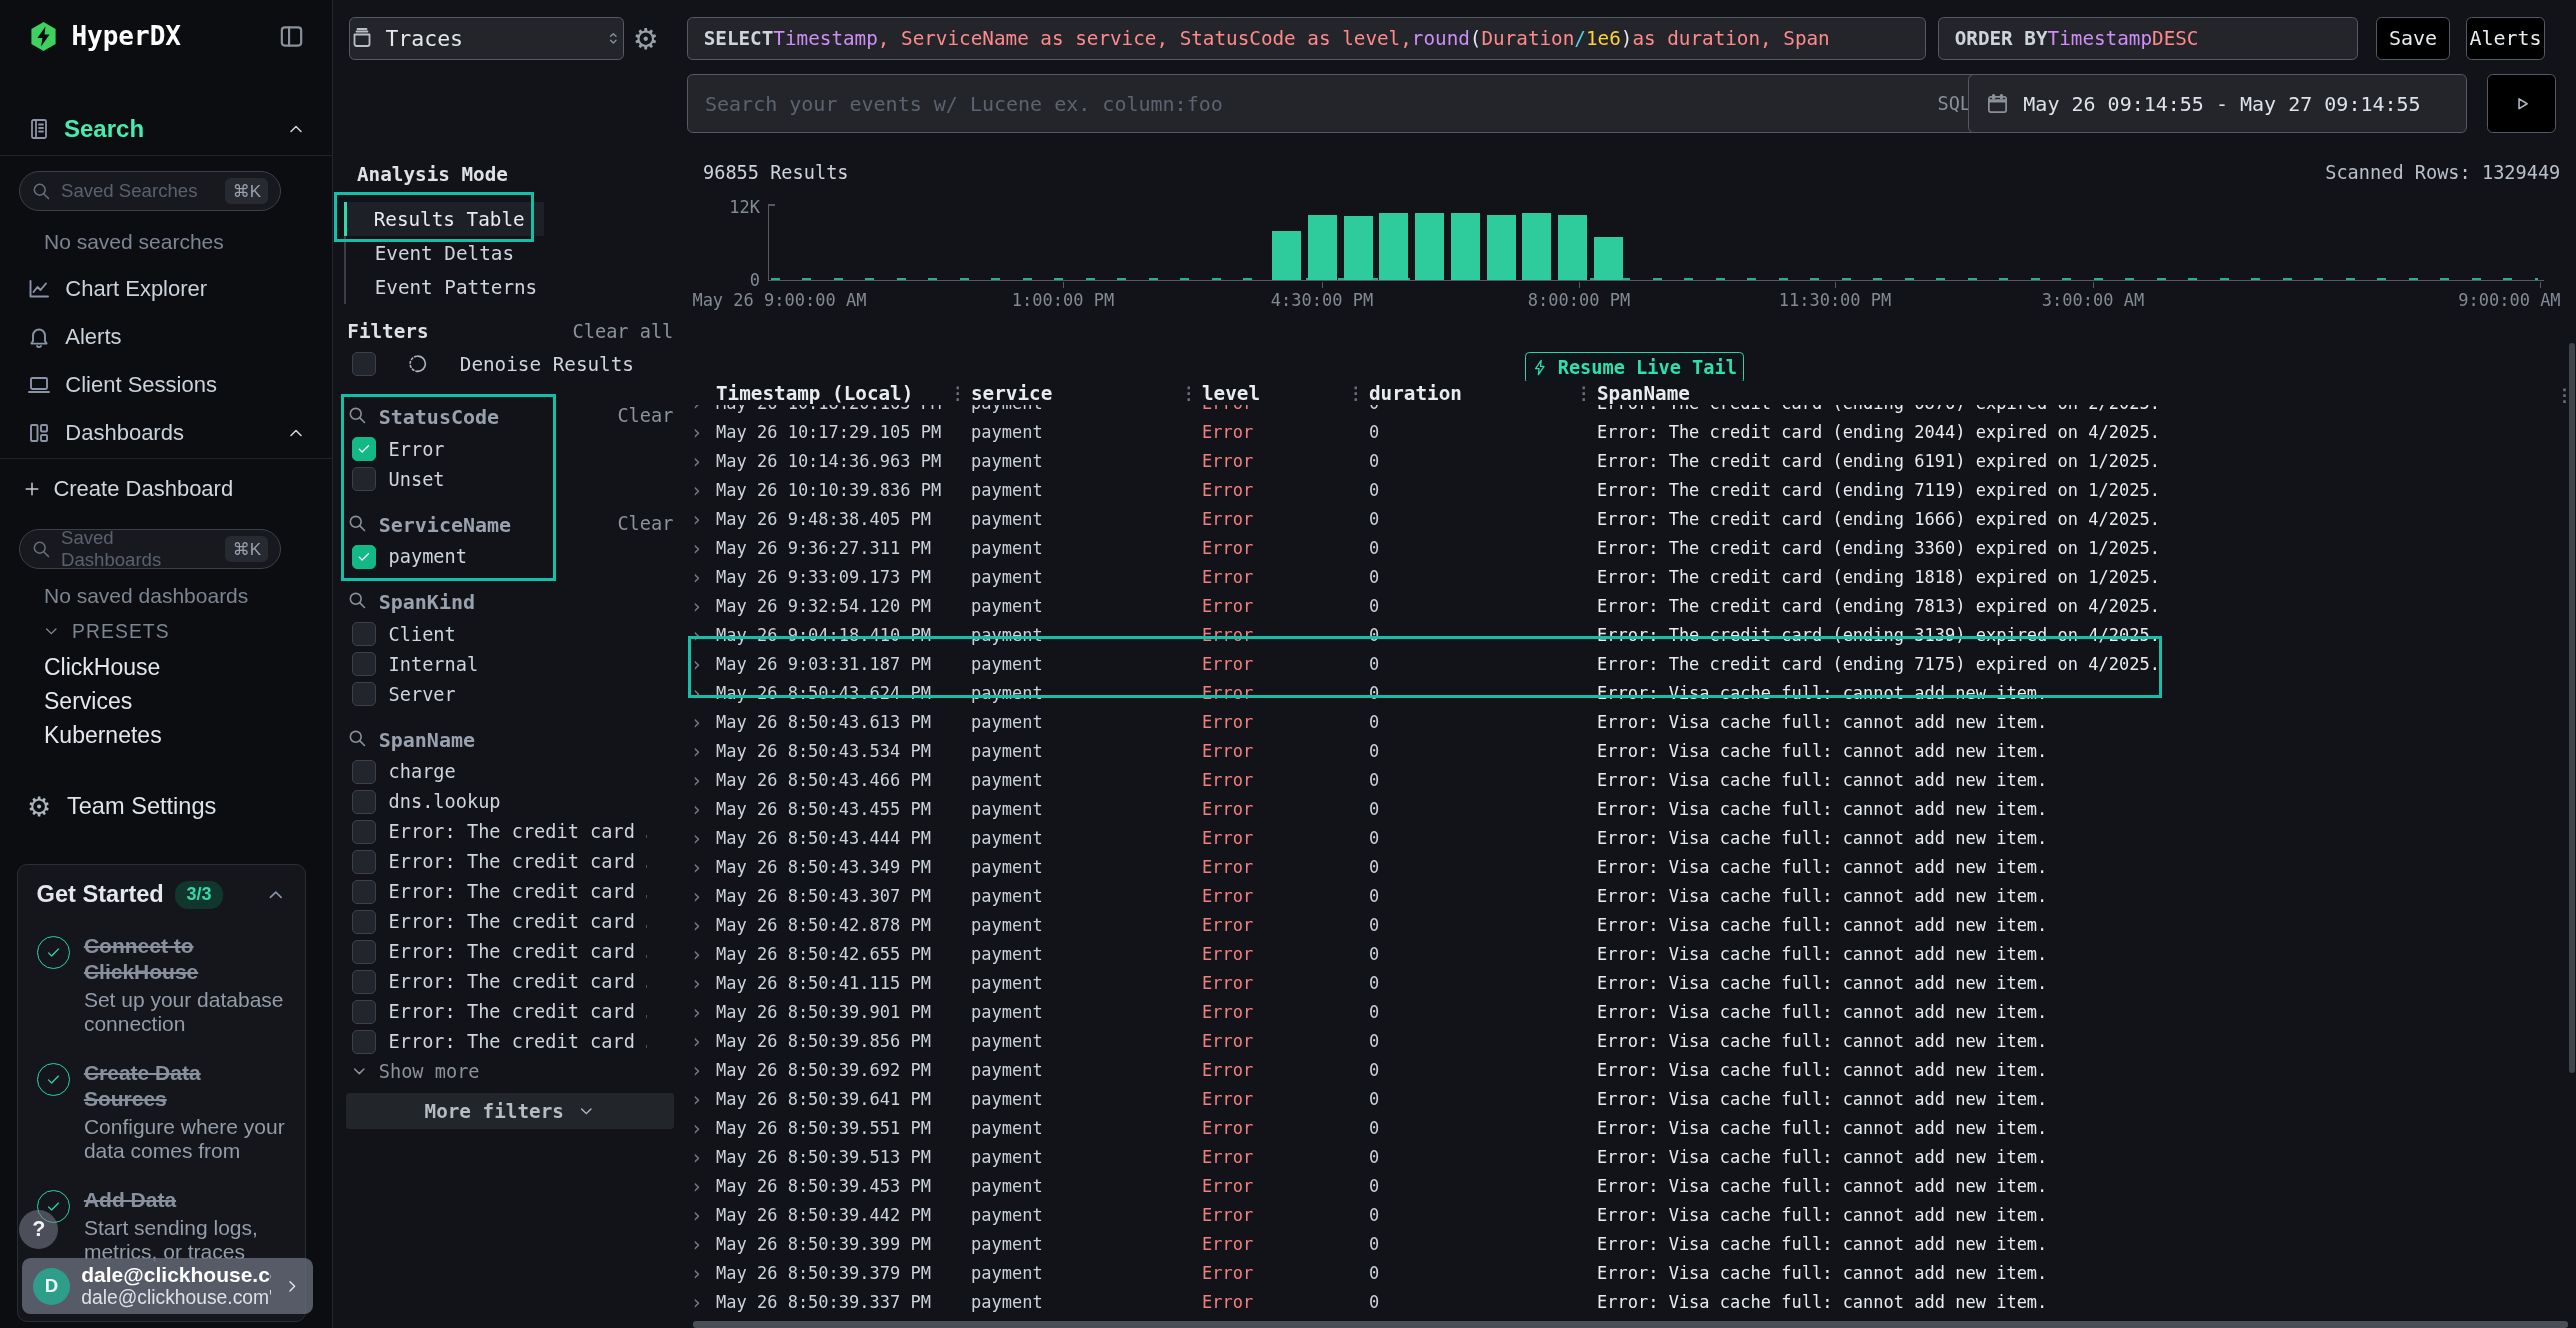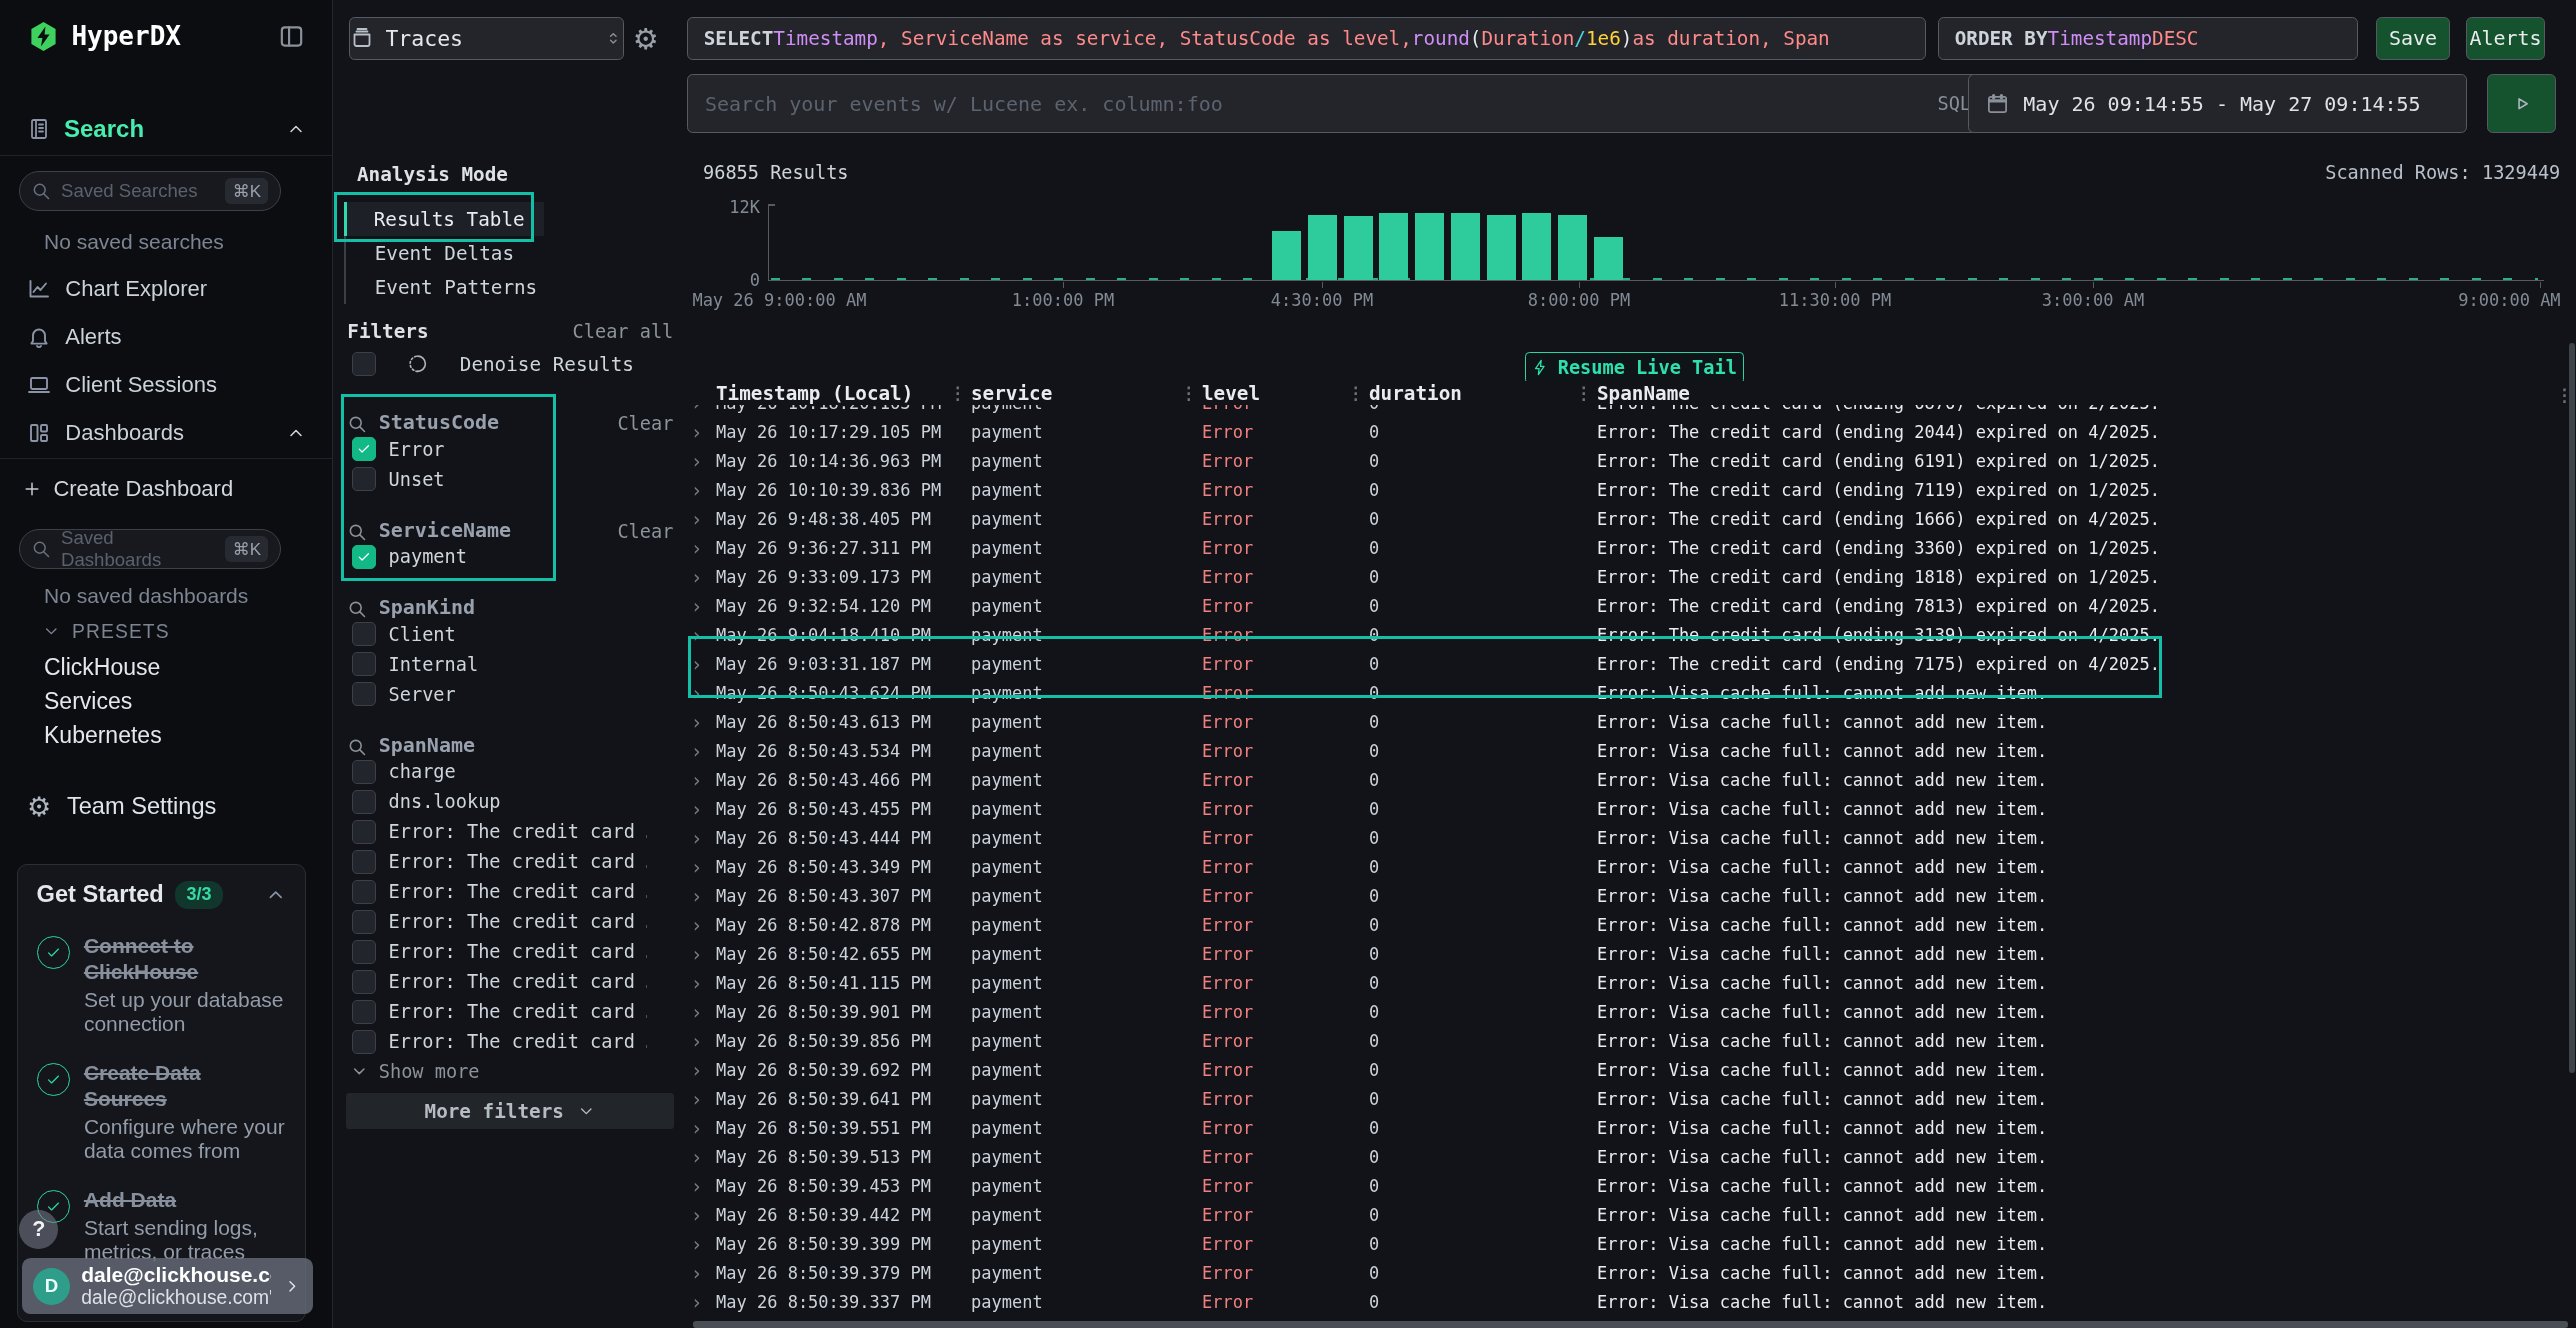--- a/index.html
+++ b/index.html
@@ -57,21 +57,21 @@
 
   
   .box{position:absolute;background:var(--panel);border:1.4px solid var(--border);border-radius:5.7px;display:flex;align-items:center}
   #traces-select{left:349px;top:16.5px;width:275px;height:43px;padding:0 0;gap:11.4px}
   #traces-select .lbl{font:21.5px "DejaVu Sans Mono",monospace;color:#e4e8ed;flex:1}
   #gear-top{left:630px;top:23px;width:31.5px;height:31.5px;color:#9aa0a8}
   #sql-box{left:687px;top:16.5px;width:1239px;height:43px;padding:0 15.7px;overflow:hidden;white-space:nowrap;font:19.3px "DejaVu Sans Mono",monospace}
   #order-box{left:1938px;top:16.5px;width:420px;height:43px;padding:0 15.7px;white-space:nowrap;font:19.3px "DejaVu Sans Mono",monospace}
   .tok-kw{color:#ced4da;font-weight:700}.tok-type{color:var(--purple)}.tok-fld{color:var(--salmon)}
   .tok-fn{color:var(--purple)}.tok-pl{color:#e6eaef}.tok-op{color:var(--cyan)}.tok-num{color:var(--yellow)}
-  .btn{position:absolute;background:#14532d;border:1.4px solid var(--border);border-radius:5.7px;display:flex;align-items:center;justify-content:center;font:20px "DejaVu Sans Mono",monospace;color:#e9ecef}
+  .btn{position:absolute;background:#000000;border:1.4px solid var(--border);border-radius:5.7px;display:flex;align-items:center;justify-content:center;font:20px "DejaVu Sans Mono",monospace;color:#e9ecef}
   #save-btn{left:2376px;top:16.5px;width:74px;height:43px}
   #alerts-btn{left:2466px;top:16.5px;width:79px;height:43px}
   #search-box{left:687px;top:74px;width:1409px;height:59px;padding:0 17px;gap:14.3px}
   #search-box .ph{font:20px "DejaVu Sans Mono",monospace;color:#5d636e;flex:1}
   #mode-sql{font:18.6px "DejaVu Sans Mono",monospace;color:#8a9098}
   #mode-sep{color:#4a4e55;font:18.6px "DejaVu Sans Mono",monospace}
   #mode-lucene{font:18.6px "DejaVu Sans Mono",monospace;color:#17c79b}
   #date-box{left:1968px;top:74px;width:499px;height:59px;padding:0 17px;gap:14.3px}
   #date-box .lbl{font:20px "DejaVu Sans Mono",monospace;color:#dfe3e8}
   #play-btn{left:2487px;top:74px;width:69px;height:59px;color:#9aa0a8}
@@ -84,21 +84,21 @@
   .mode-item{position:relative;height:34px;display:flex;align-items:center;padding-left:29px;font:19.3px "DejaVu Sans Mono",monospace;color:#cfd5dc;border-left:2.1px solid #3a3e45}
   .mode-item.active{background:#1d2026;border-left:3.6px solid var(--teal-br);color:#e8ecf1;padding-left:27px}
   #filters-row{position:absolute;left:14.3px;top:177px;width:326px;display:flex;align-items:center}
   #clear-all{margin-left:auto;font:18.6px "DejaVu Sans Mono",monospace;color:#8d939b}
   .chk{width:24px;height:24px;border-radius:5px;background:#22252b;border:1.4px solid #3c4048;flex:0 0 24px;display:flex;align-items:center;justify-content:center}
   .chk.on{background:#12b886;border-color:#12b886;color:#fff}
   #denoise-row{position:absolute;left:19.3px;top:209px;display:flex;align-items:center;gap:31px}
   #denoise-row .lbl{font:19.3px "DejaVu Sans Mono",monospace;color:#cfd5dc}
   #fgroups{position:absolute;left:14.3px;top:262px;width:329px}
   .fgroup{margin-bottom:18.6px}
-  .fg-head{height:29px;display:flex;align-items:flex-end;gap:11.4px}
+  .fg-head{height:29px;display:flex;align-items:flex-start;gap:11.4px}
   .fg-head .nm{font:700 20px "DejaVu Sans Mono",monospace;color:#98a1ad;flex:1}
   .fg-clear{font:18.6px "DejaVu Sans Mono",monospace;color:#8d939b;padding-right:2.9px}
   .fopt{height:30px;display:flex;align-items:center;gap:13px;padding-left:4.3px}
   .fopt .lbl{font:18.6px "DejaVu Sans Mono",monospace;color:#cfd5dc;white-space:nowrap;overflow:hidden;max-width:258px}
   #show-more{height:29px;display:flex;align-items:center;gap:10px;font:18.6px "DejaVu Sans Mono",monospace;color:#8d939b;padding-left:2.9px}
   #more-filters{position:absolute;left:13px;top:950px;width:328px;height:36px;background:#222529;border-radius:3.6px;display:flex;align-items:center;justify-content:center;gap:13px;font:700 19.3px "DejaVu Sans Mono",monospace;color:#b6bcc3}
 
   
   #results-count{left:703px;top:162px;font:18.6px "DejaVu Sans Mono",monospace;color:#ced4da}
   #scanned-rows{right:15.7px;top:162px;font:18.6px "DejaVu Sans Mono",monospace;color:#b9c0c9}

